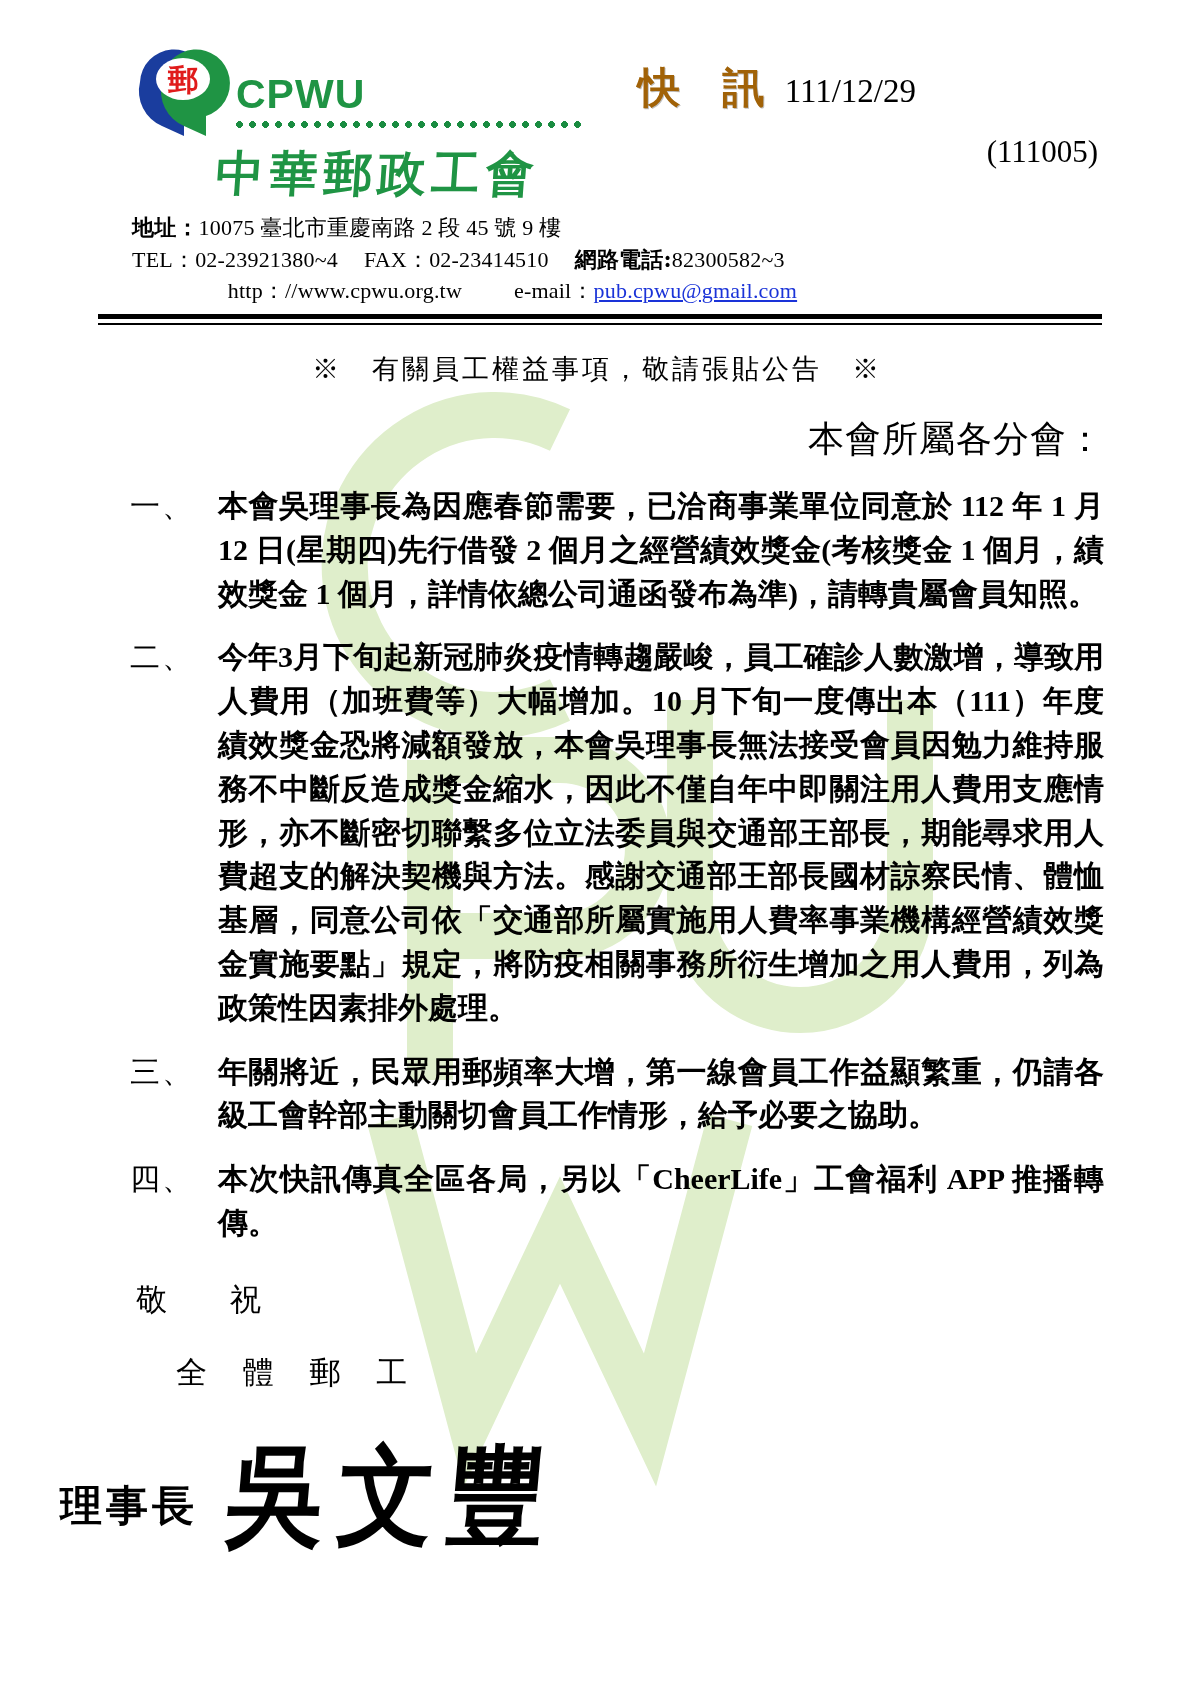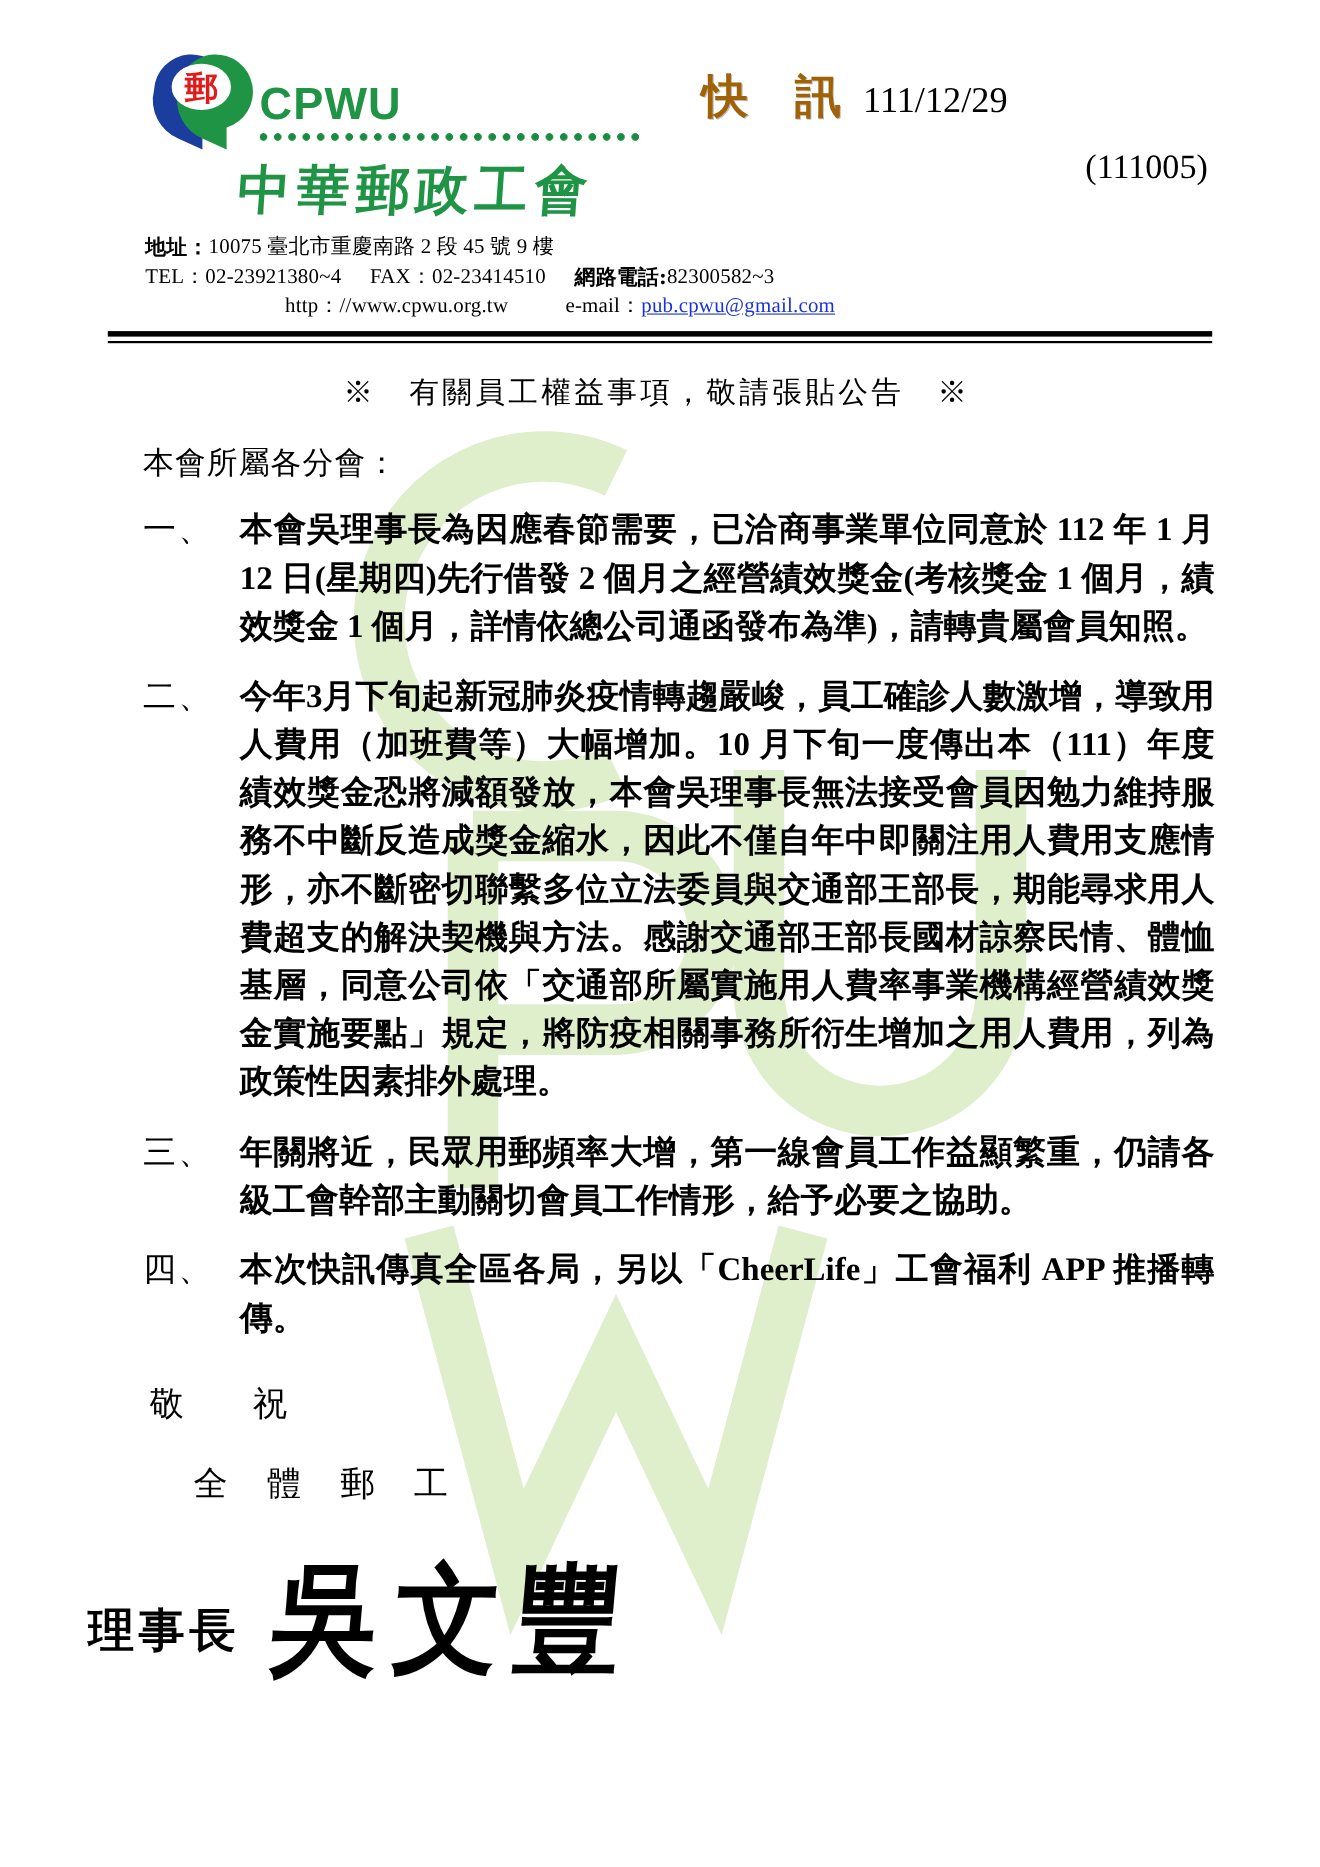--- a/index.html
+++ b/index.html
@@ -116,21 +116,21 @@
     text-align: right;
     padding-right: 42px;
   }
 
   
   .contact {
     position: relative;
     z-index: 2;
     margin: 14px 0 0 132px;
     width: 930px;
-    font-size: 19px;
+    font-size: 22px;
     line-height: 1.42;
     letter-spacing: 0.2px;
   }
   .contact-row { display: flex; white-space: nowrap; }
   .cl-label { font-family: "DejaVu Serif", serif; font-weight: 600; }
   .sp-lg { display: inline-block; width: 26px; }
   .contact-row.split { justify-content: flex-start; }
   .contact-url { flex: 0 0 330px; text-align: right; }
   .mail-link { color: #1a33d8; text-decoration: underline; }
 
@@ -154,23 +154,24 @@
   .notice-head {
     text-align: center;
     font-family: "DejaVu Serif", serif;
     font-weight: normal;
     font-size: 27px;
     letter-spacing: 3px;
     margin-top: 26px;
     padding-right: 40px;
   }
   .salutation {
-    font-size: 28px;
+    font-size: 36px;
     margin-top: 28px;
     letter-spacing: 1px;
+    text-align: right;
   }
 
   ol.items {
     list-style: none;
     margin: 0;
     padding: 0;
   }
   li.item {
     display: flex;
     margin-top: 20px;
@@ -205,21 +206,21 @@
     margin-top: 22px;
     margin-left: 46px;
     letter-spacing: 12px;
   }
 
   
   .sign-row {
     position: relative;
     z-index: 2;
     margin-top: 60px;
-    padding-left: 80px;
+    padding-left: 60px;
     display: flex;
     align-items: flex-end;
   }
   .sign-title {
     font-family: "DejaVu Serif", serif;
     font-size: 42px;
     font-weight: bold;
     letter-spacing: 4px;
     padding-bottom: 16px;
   }

